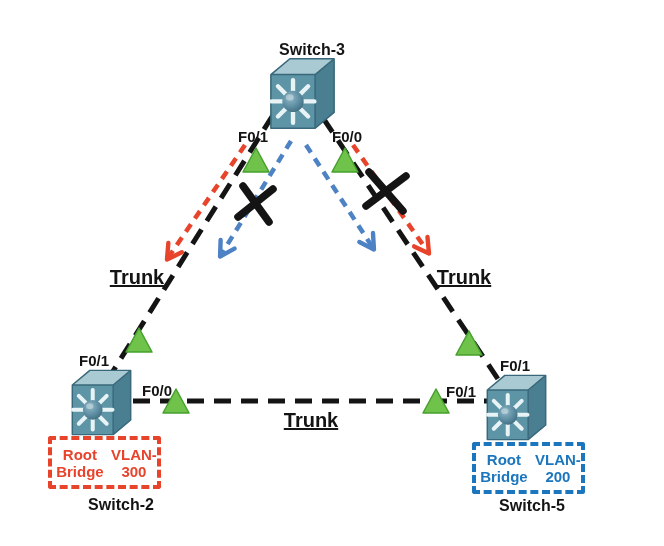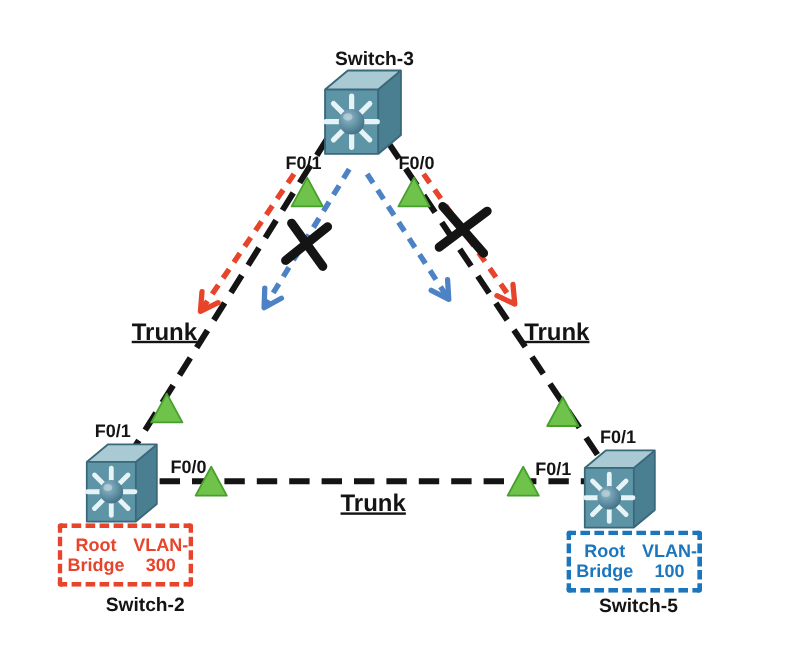--- a/index.html
+++ b/index.html
@@ -135,16 +135,16 @@
   <div class="lbl s20" style="left:137px;top:277px">Trunk</div>
   <div class="lbl s20" style="left:464px;top:277px">Trunk</div>
   <div class="lbl s20" style="left:311px;top:420px">Trunk</div>
 
   <div class="badge badge-red" style="left:48px;top:436px;width:113px;height:53px">
     <span>Root Bridge</span>
     <span>VLAN-300</span>
   </div>
   <div class="badge badge-blue" style="left:472px;top:442px;width:113px;height:52px">
     <span>Root Bridge</span>
-    <span>VLAN-100</span>
+    <span>VLAN-200</span>
   </div>
 
 </div>
 
 </body></html>

